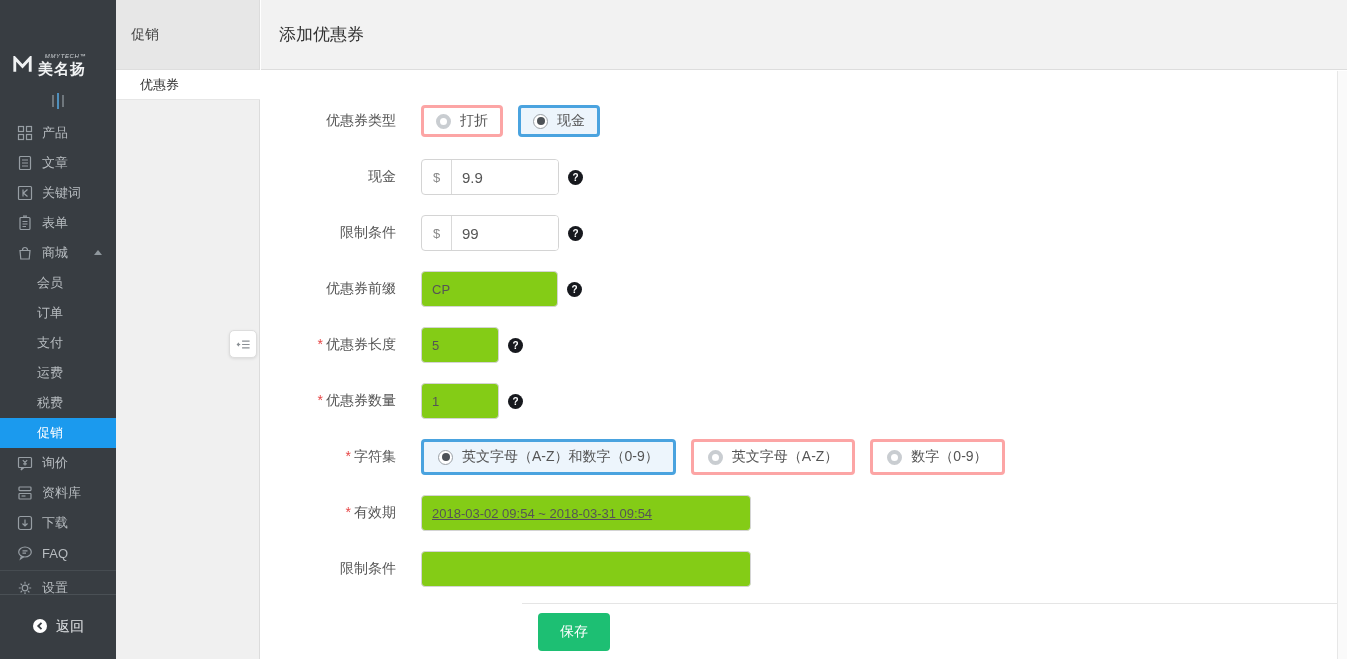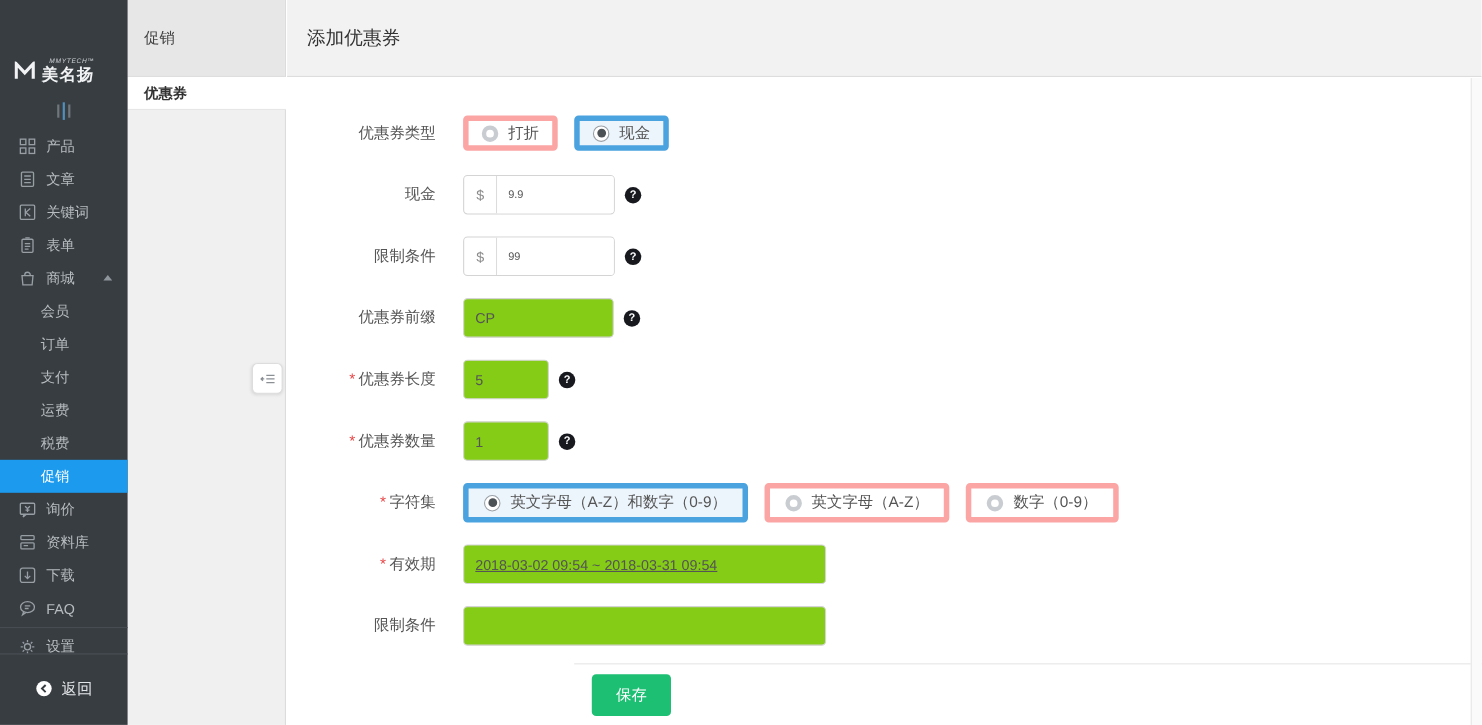--- a/index.html
+++ b/index.html
@@ -26,42 +26,42 @@
   .nav-sub.active { background:#1b9aee; color:#fff; }
   .caret-up { position:absolute; right:14px; top:12px; width:0; height:0;
     border-left:4px solid transparent; border-right:4px solid transparent; border-bottom:5px solid #8f979d; }
   .menu-divider { height:1px; background:#464c51; margin:2px 0; }
   .sidebar-footer { position:absolute; left:0; right:0; bottom:0; height:65px; border-top:1px solid #4a5055;
     display:flex; align-items:center; justify-content:center; }
   .back-btn { display:flex; align-items:center; gap:8px; color:#e2e5e7; font-size:14px; cursor:pointer; }
   
   .secondary { position:absolute; left:116px; top:0; width:144px; height:659px; background:#f0f0f0; border-right:1px solid #dcdcdc; z-index:2; }
   .sec-header { height:70px; background:#e7e7e7; border-bottom:1px solid #dedede; display:flex; align-items:center; padding-left:15px; font-size:14px; color:#444; }
-  .sec-item { height:30px; display:flex; align-items:center; padding-left:15px; font-size:13px; color:#333; cursor:pointer;font-weight:bold; }
+  .sec-item { height:30px; display:flex; align-items:center; padding-left:24px; font-size:13px; color:#333; cursor:pointer; }
   .sec-item.active { background:#fff; border-bottom:1px solid #e6e6e6; margin-right:-1px; }
   
   .collapse-btn { position:absolute; left:229px; top:330px; width:28px; height:28px; background:#fff;
     border:1px solid #ddd; border-radius:5px; box-shadow:0 1px 3px rgba(0,0,0,.10);
     display:flex; align-items:center; justify-content:center; cursor:pointer; z-index:6; color:#8a8f94; }
   
   .main { position:absolute; left:261px; top:0; right:0; bottom:0; background:#fff; }
   .main-header { height:70px; background:#f2f2f2; border-bottom:1px solid #ddd; display:flex; align-items:center; padding-left:18px; font-size:17px; color:#333; }
   .content { position:absolute; top:71px; left:0; right:10px; bottom:57px; background:#fff; padding-top:32px; overflow:hidden; }
   .form-row { display:flex; align-items:center; margin-bottom:20px; min-height:36px; }
   .form-label { width:135px; text-align:right; font-size:14px; color:#555; flex-shrink:0; }
   .req { color:#e64545; margin-right:3px; font-size:14px; }
   .form-field { margin-left:25px; display:flex; align-items:center; }
   .input { height:36px; border:1px solid #d4d4d4; border-radius:4px; font-size:13px; color:#555; padding:0 10px; outline:none; background:#84cc16; }
   .w-sm { width:78px; } .w-md { width:137px; } .w-lg { width:330px;text-decoration:underline; }
   .input-group { display:inline-flex; align-items:stretch; border:1px solid #d4d4d4; border-radius:4px; height:36px; overflow:hidden; background:#fff; }
   .input-group .addon { width:30px; display:flex; align-items:center; justify-content:center; font-size:13px; color:#888; border-right:1px solid #d9d9d9; }
-  .input-group input { border:none; width:106px; padding:0 10px; font-size:10px; color:#555; outline:none; }
+  .input-group input { border:none; width:106px; padding:0 10px; font-size:15px; color:#555; outline:none; }
   .qmark { width:15px; height:15px; border-radius:50%; background:#17191e; color:#fff; font-size:10px; font-weight:bold;
     display:inline-flex; align-items:center; justify-content:center; margin-left:9px; cursor:pointer; flex-shrink:0; }
-  .option-box { display:inline-flex; align-items:center; gap:9px; height:36px; padding:0 14px; border:5px solid #fca5a5;
+  .option-box { display:inline-flex; align-items:center; gap:9px; height:36px; padding:0 14px; border:3px solid #fca5a5;
     border-radius:4px; background:#fff; font-size:14px; color:#555; cursor:pointer; margin-right:15px; white-space:nowrap; }
   .option-box.small { height:32px; padding:0 12px; }
   .option-box.selected { border-color:#4aa3df; background:#edf5fc; }
   .radio { width:15px; height:15px; border-radius:50%; background:#fff; border:4px solid #c9cdd1; flex-shrink:0; }
   .radio.checked { border:1px solid #9aa0a6; position:relative; }
   .radio.checked::after { content:""; position:absolute; left:2.5px; top:2.5px; width:8px; height:8px; border-radius:50%; background:#4d5257; }
   
   .footer-bar { position:absolute; left:261px; right:0; bottom:0; height:56px; background:#fff; border-top:1px solid #e5e5e5; z-index:4; }
   .btn-save { position:absolute; left:16px; top:9px; height:38px; padding:0 22px; background:#1dbf73; border:none; border-radius:4px;
     color:#fff; font-size:14px; cursor:pointer; font-family:inherit; }

